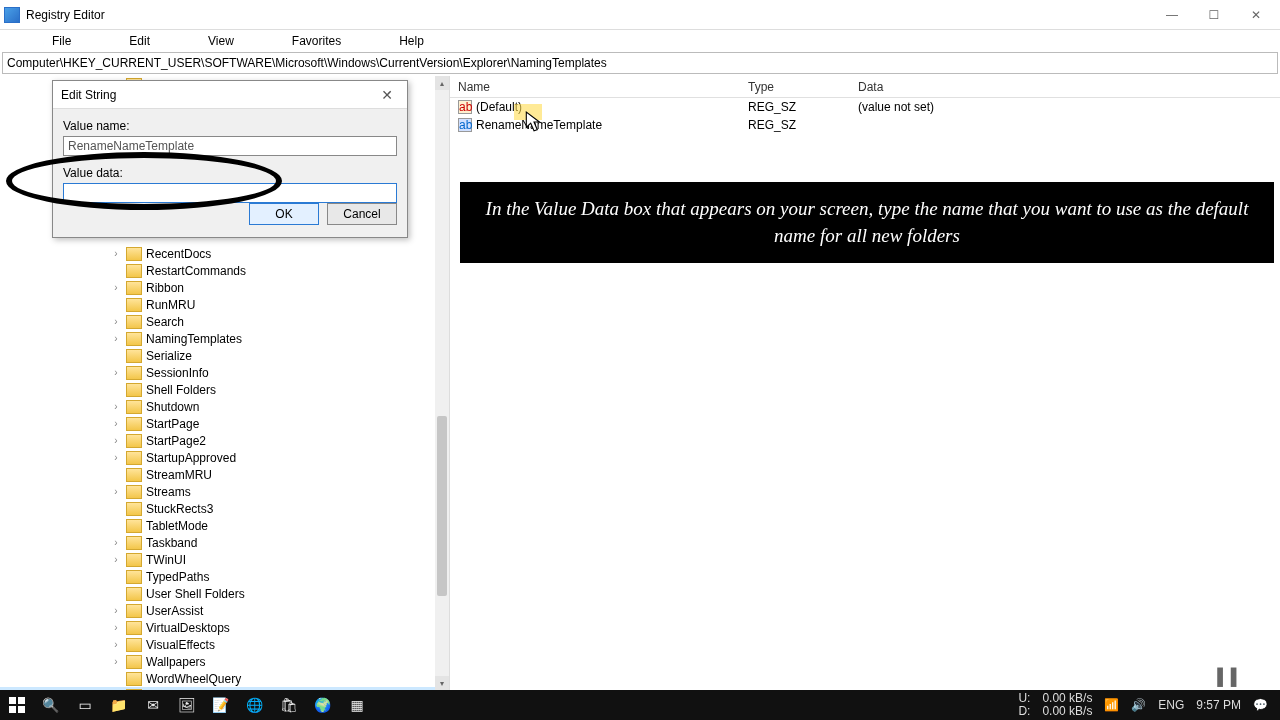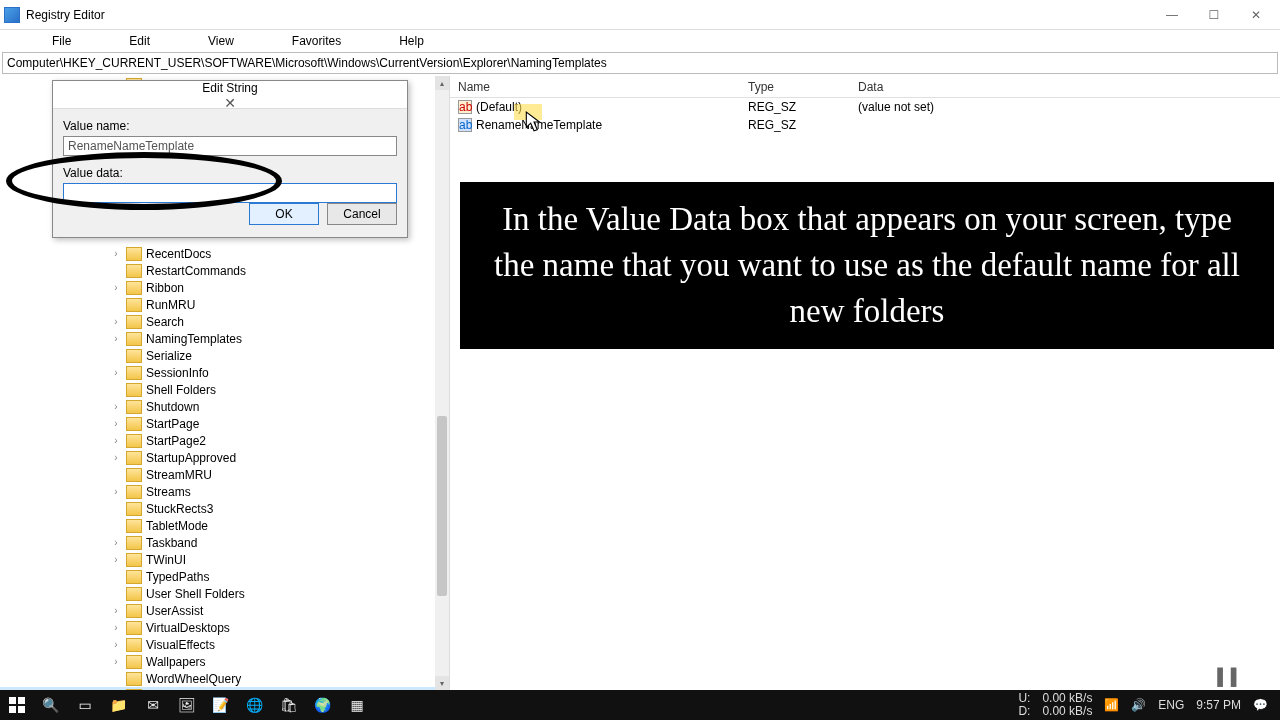--- a/index.html
+++ b/index.html
@@ -38,34 +38,34 @@
 .list-row { display:flex; height:18px; align-items:center; }
 .list-row .cell { padding:0 8px; font-size:12px; }
 .list-row .cell.name { width:290px; display:flex; align-items:center; }
 .list-row .cell.type { width:110px; }
 .list-row .cell.data { flex:1; }
 .val-icon { width:14px; height:14px; margin-right:4px; display:inline-block; border:1px solid #999; font-size:12px; line-height:12px; text-align:center; }
 .val-icon.str { background:#fff0d0; color:#c00; }
 .val-icon.str2 { background:#d0e0ff; color:#06c; }
 
 .dialog { position:absolute; left:52px; top:80px; width:356px; background:#f0f0f0; border:1px solid #888; box-shadow:2px 2px 6px rgba(0,0,0,.25); z-index:50; }
-.dialog .dlg-title { height:28px; background:#fff; display:flex; align-items:center; padding:0 8px; border-bottom:1px solid #ddd;flex-direction:column; }
+.dialog .dlg-title { height:28px; background:#fff; display:flex; align-items:center; padding:0 8px; border-bottom:1px solid #ddd; }
 .dialog .dlg-title .t { flex:1; font-size:12px; }
 .dialog .dlg-title .x { width:24px; text-align:center; font-size:14px; color:#555; }
 .dialog .dlg-body { padding:10px 10px 12px 10px; }
 .dialog .lbl { font-size:12px; margin-bottom:3px; }
 .dialog .txt { width:100%; height:20px; border:1px solid #888; background:#fff; padding:1px 4px; font-size:12px; }
 .dialog .txt.ro { background:#fff; color:#555; }
 .dialog .btns { display:flex; justify-content:flex-end; gap:8px; }
 .dialog .btn { width:70px; height:22px; border:1px solid #888; background:#e8e8e8; font-size:12px; }
 .dialog .btn.primary { border:1px solid #2a7ad4; background:#e3f0ff; }
 
 .ellipse-annot { position:absolute; left:6px; top:152px; width:276px; height:58px; border:6px solid #000; border-radius:50%; z-index:60; pointer-events:none; }
 
-.caption-overlay { position:absolute; left:460px; top:182px; width:814px; background:#000; color:#fff; padding:14px 20px; font-size:33px; line-height:1.4; text-align:center; z-index:40; font-family:Georgia,serif; }
+.caption-overlay { position:absolute; left:460px; top:182px; width:814px; background:#000; color:#fff; padding:14px 20px; font-size:19px; line-height:1.4; text-align:center; z-index:40; font-family:Georgia,serif;font-style:italic; }
 
 .cursor { position:absolute; left:525px; top:111px; z-index:70; pointer-events:none; }
 .cursor svg { width:18px; height:22px; }
 .cursor-hl { position:absolute; left:514px; top:104px; width:28px; height:16px; background:rgba(255,220,80,.6); z-index:35; pointer-events:none; }
 
 .taskbar { position:absolute; left:0; bottom:0; width:100%; height:30px; background:#111; display:flex; align-items:center; }
 .taskbar .tb-icon { width:34px; height:30px; display:flex; align-items:center; justify-content:center; color:#eee; font-size:14px; }
 .taskbar .tb-right { margin-left:auto; display:flex; align-items:center; color:#ddd; font-size:10px; gap:12px; padding-right:12px; }
 .taskbar .tb-metrics { line-height:1.1; text-align:right; }
 

